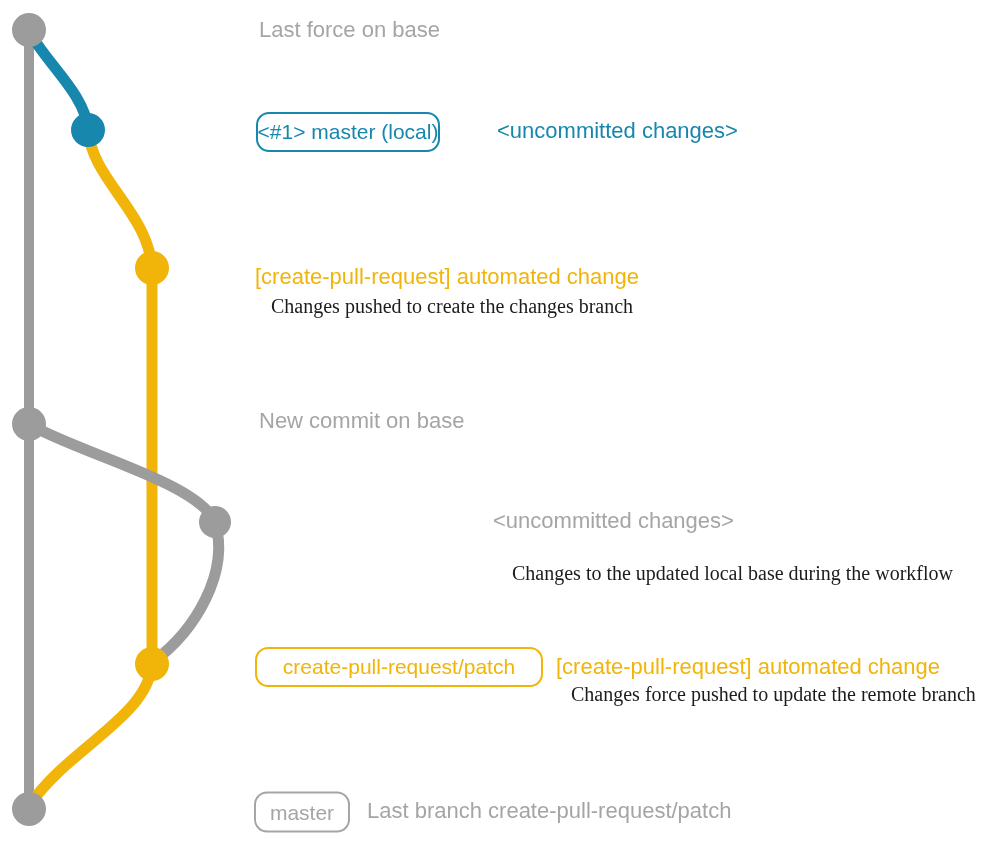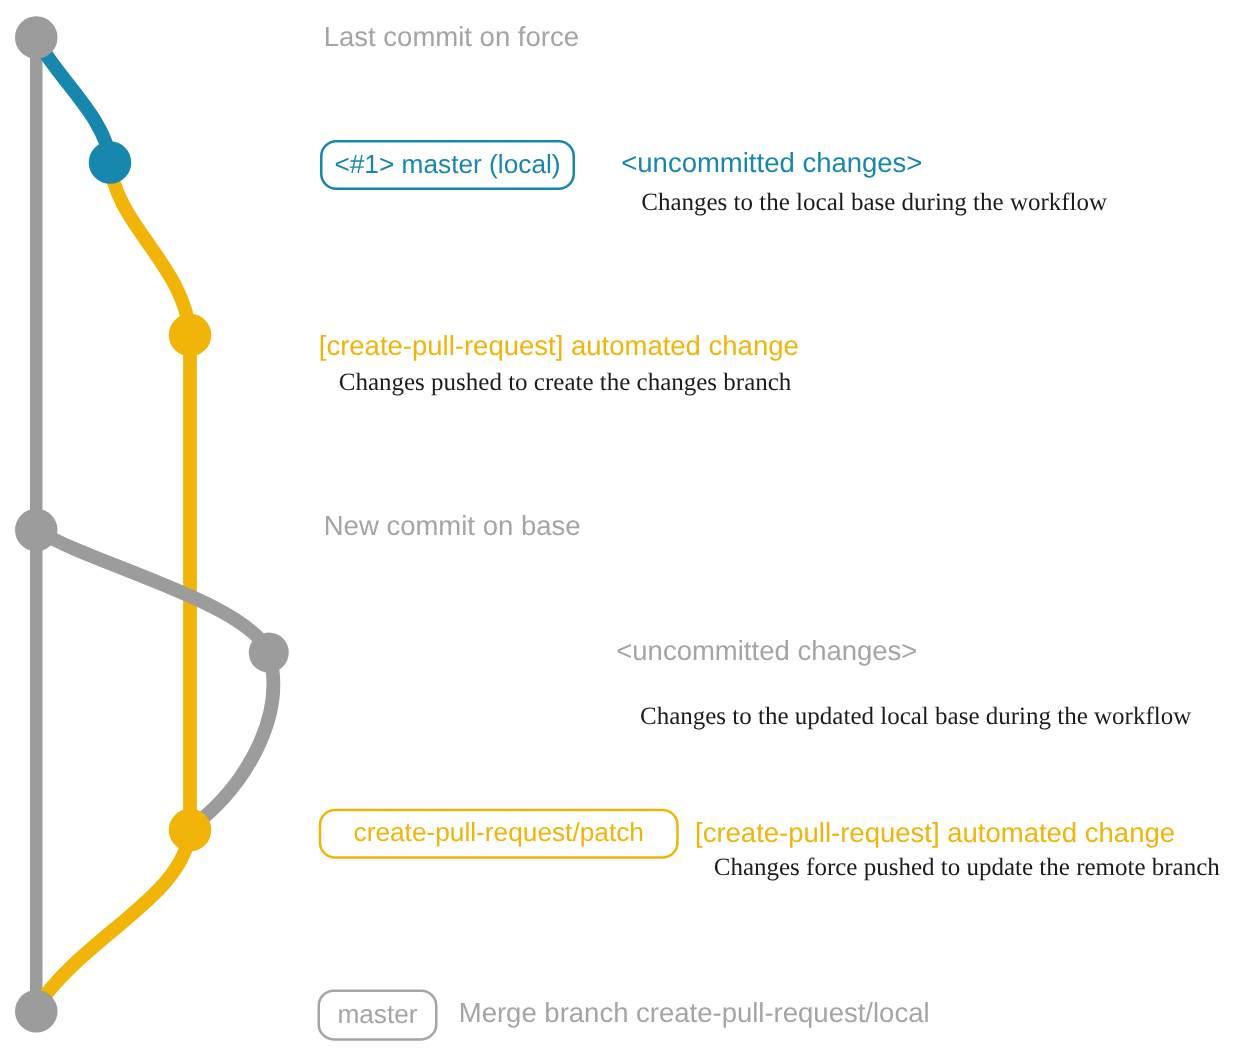--- a/index.html
+++ b/index.html
@@ -82,34 +82,33 @@
 
     <circle class="dot gray" cx="29" cy="30" r="17"></circle>
     <circle class="dot gray" cx="29" cy="424" r="17"></circle>
     <circle class="dot gray" cx="215" cy="522" r="16"></circle>
     <circle class="dot gray" cx="29" cy="809" r="17"></circle>
     <circle class="dot blue" cx="88" cy="130" r="17"></circle>
     <circle class="dot yellow" cx="152" cy="268" r="17"></circle>
     <circle class="dot yellow" cx="152" cy="664" r="17"></circle>
   </svg>
 
-  <div class="note" style="left:259px; top:30px;">Last commit on force</div>
+  <div class="note" style="left:259px; top:30px;">Last force on base</div>
 
-  <div class="tagbox blue" style="left:256px; top:132px; width:204px; height:40px;">&lt;#1&gt; master (local)</div>
+  <div class="tagbox blue" style="left:256px; top:132px; width:184px; height:40px;">&lt;#1&gt; master (local)</div>
   <div class="note blue" style="left:497px; top:131px;">&lt;uncommitted changes&gt;</div>
-  <div class="desc" style="left:513px; top:162px;">Changes to the local base during the workflow</div>
 
   <div class="note yellow" style="left:255px; top:277px;">[create-pull-request] automated change</div>
   <div class="desc" style="left:271px; top:306px;">Changes pushed to create the changes branch</div>
 
   <div class="note" style="left:259px; top:421px;">New commit on base</div>
 
   <div class="note" style="left:493px; top:521px;">&lt;uncommitted changes&gt;</div>
   <div class="desc" style="left:512px; top:550px;margin-top:23px;">Changes to the updated local base during the workflow</div>
 
   <div class="tagbox yellow" style="left:255px; top:667px; width:288px; height:40px;">create-pull-request/patch</div>
   <div class="note yellow" style="left:556px; top:667px;">[create-pull-request] automated change</div>
   <div class="desc" style="left:571px; top:694px;">Changes force pushed to update the remote branch</div>
 
   <div class="tagbox" style="left:254px; top:812px; width:96px; height:41px;">master</div>
-  <div class="note" style="left:367px; top:811px;">Merge branch create-pull-request/local</div>
+  <div class="note" style="left:367px; top:811px;">Last branch create-pull-request/patch</div>
 
 </div>
 
 </body></html>

